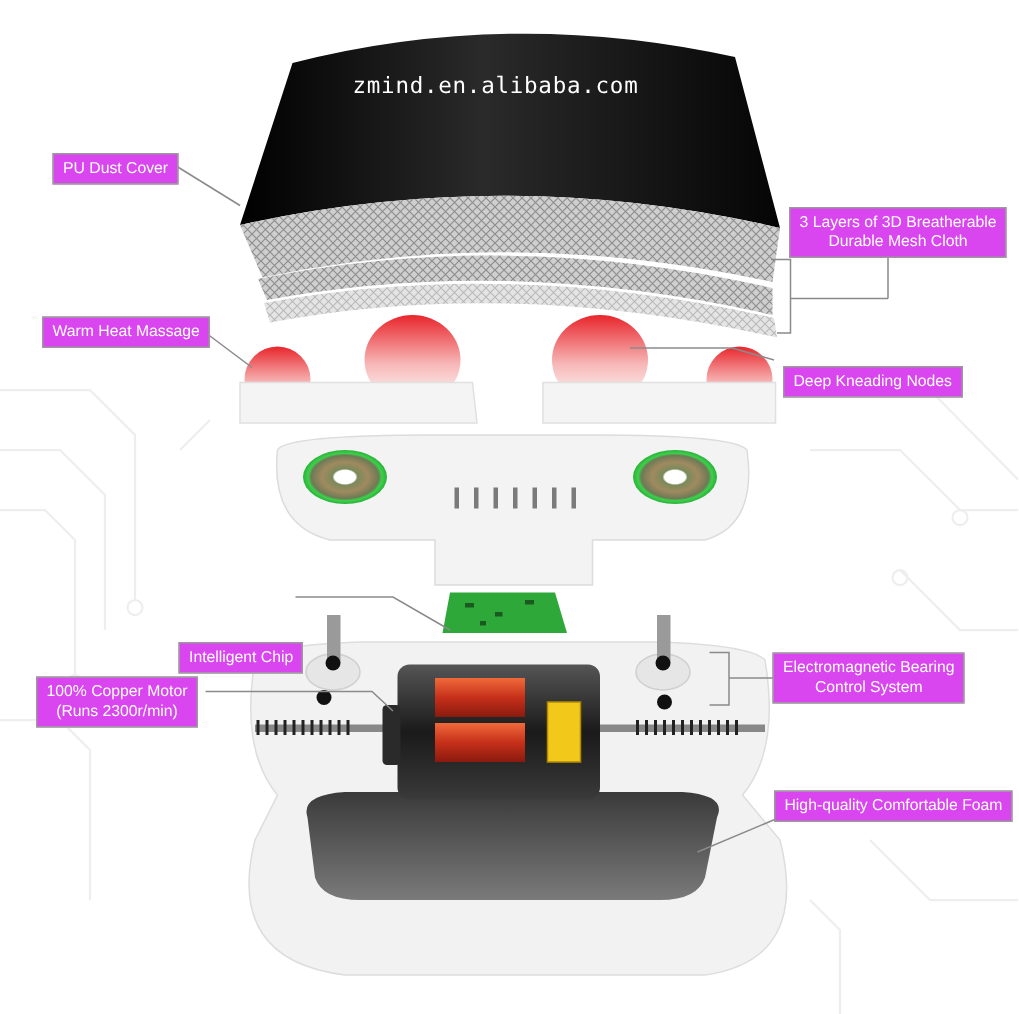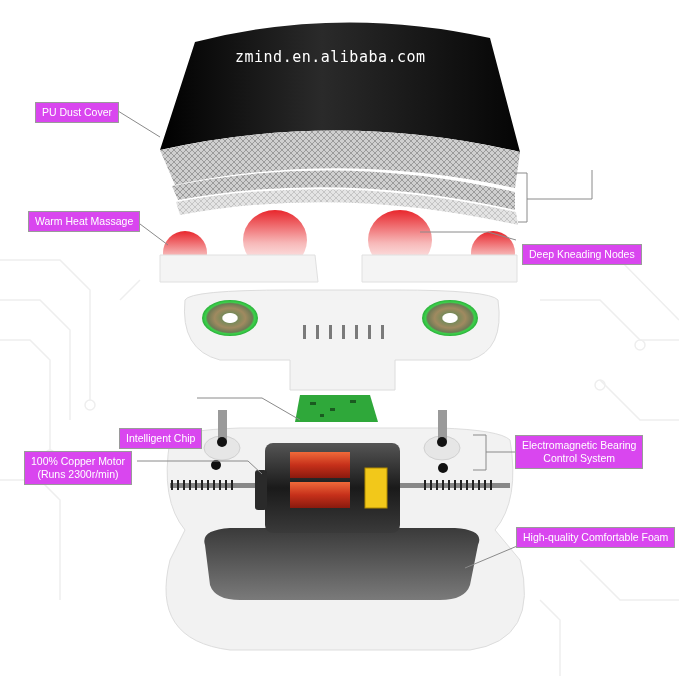--- a/index.html
+++ b/index.html
@@ -176,20 +176,24 @@
       <path d="M473 435 L486 435 L486 470 L473 470 M486 452 L516 452"></path>
       <path d="M522 544 L465 568"></path>
     </g>
   </svg>
 
   <div class="watermark">zmind.en.alibaba.com</div>
 
   <div class="label" style="left:35px; top:102px;">
     <span>PU Dust Cover</span>
   </div>
+  <div class="label" style="left:526px; top:138px;">
+    <span>3 Layers of 3D Breatherable</span>
+    <span>Durable Mesh Cloth</span>
+  </div>
   <div class="label" style="left:28px; top:211px;text-align:center;">
     <span>Warm Heat Massage</span>
   </div>
   <div class="label" style="left:522px; top:244px;">
     <span>Deep Kneading Nodes</span>
   </div>
   <div class="label" style="left:119px; top:388px;margin-top:40px;">
     <span>Intelligent Chip</span>
   </div>
   <div class="label" style="left:24px; top:451px;">

